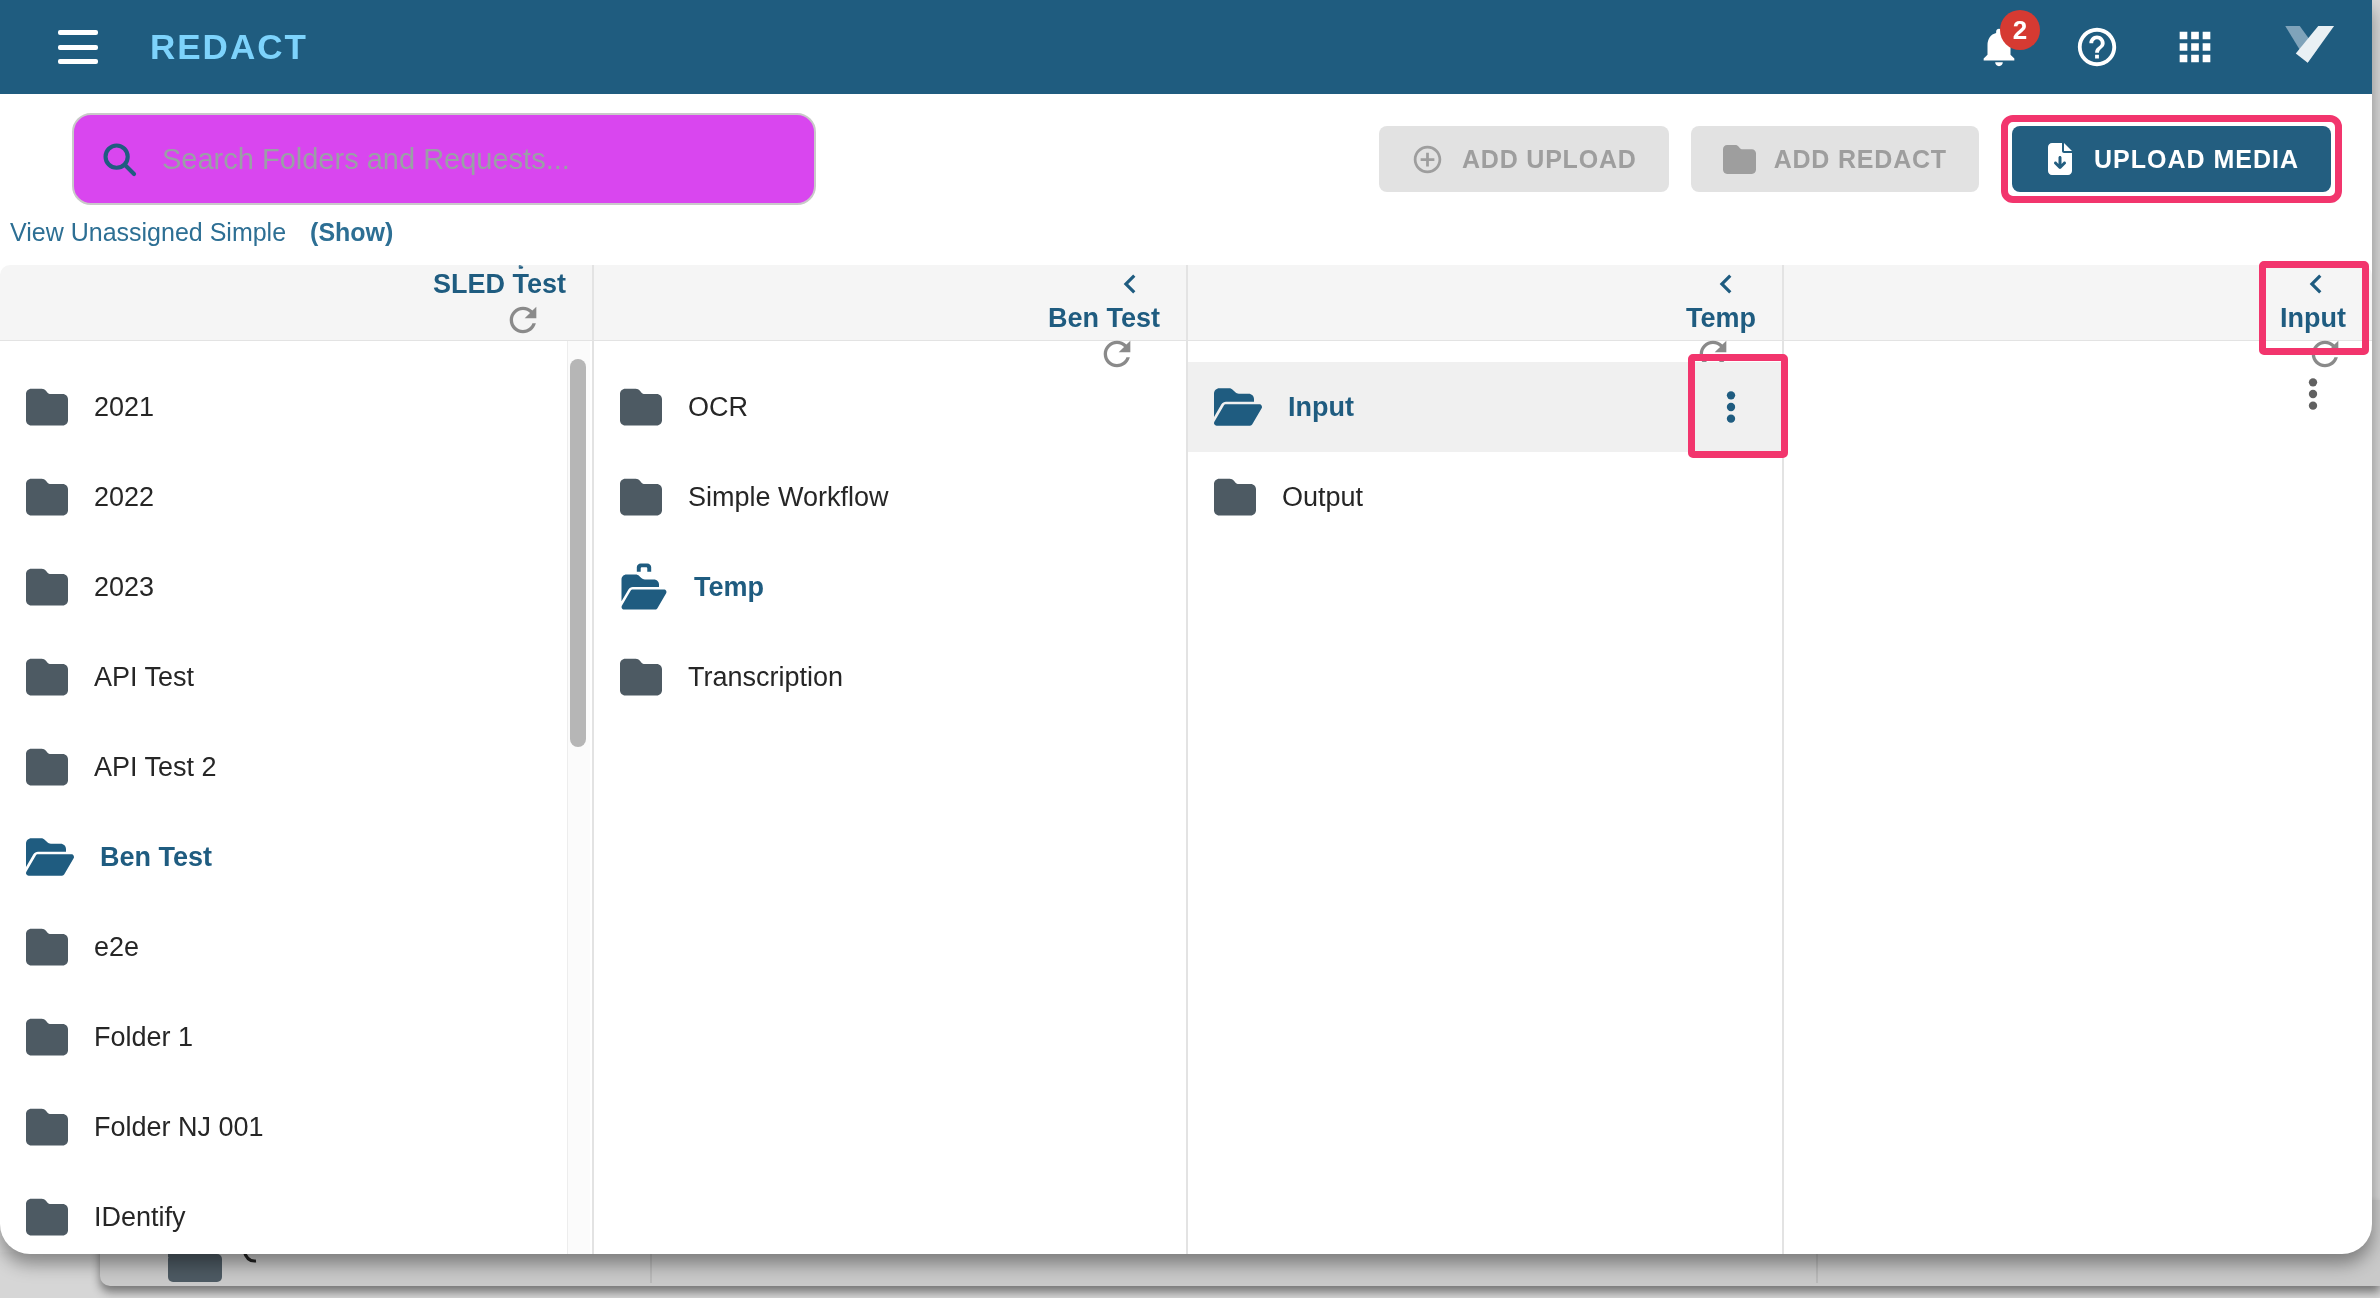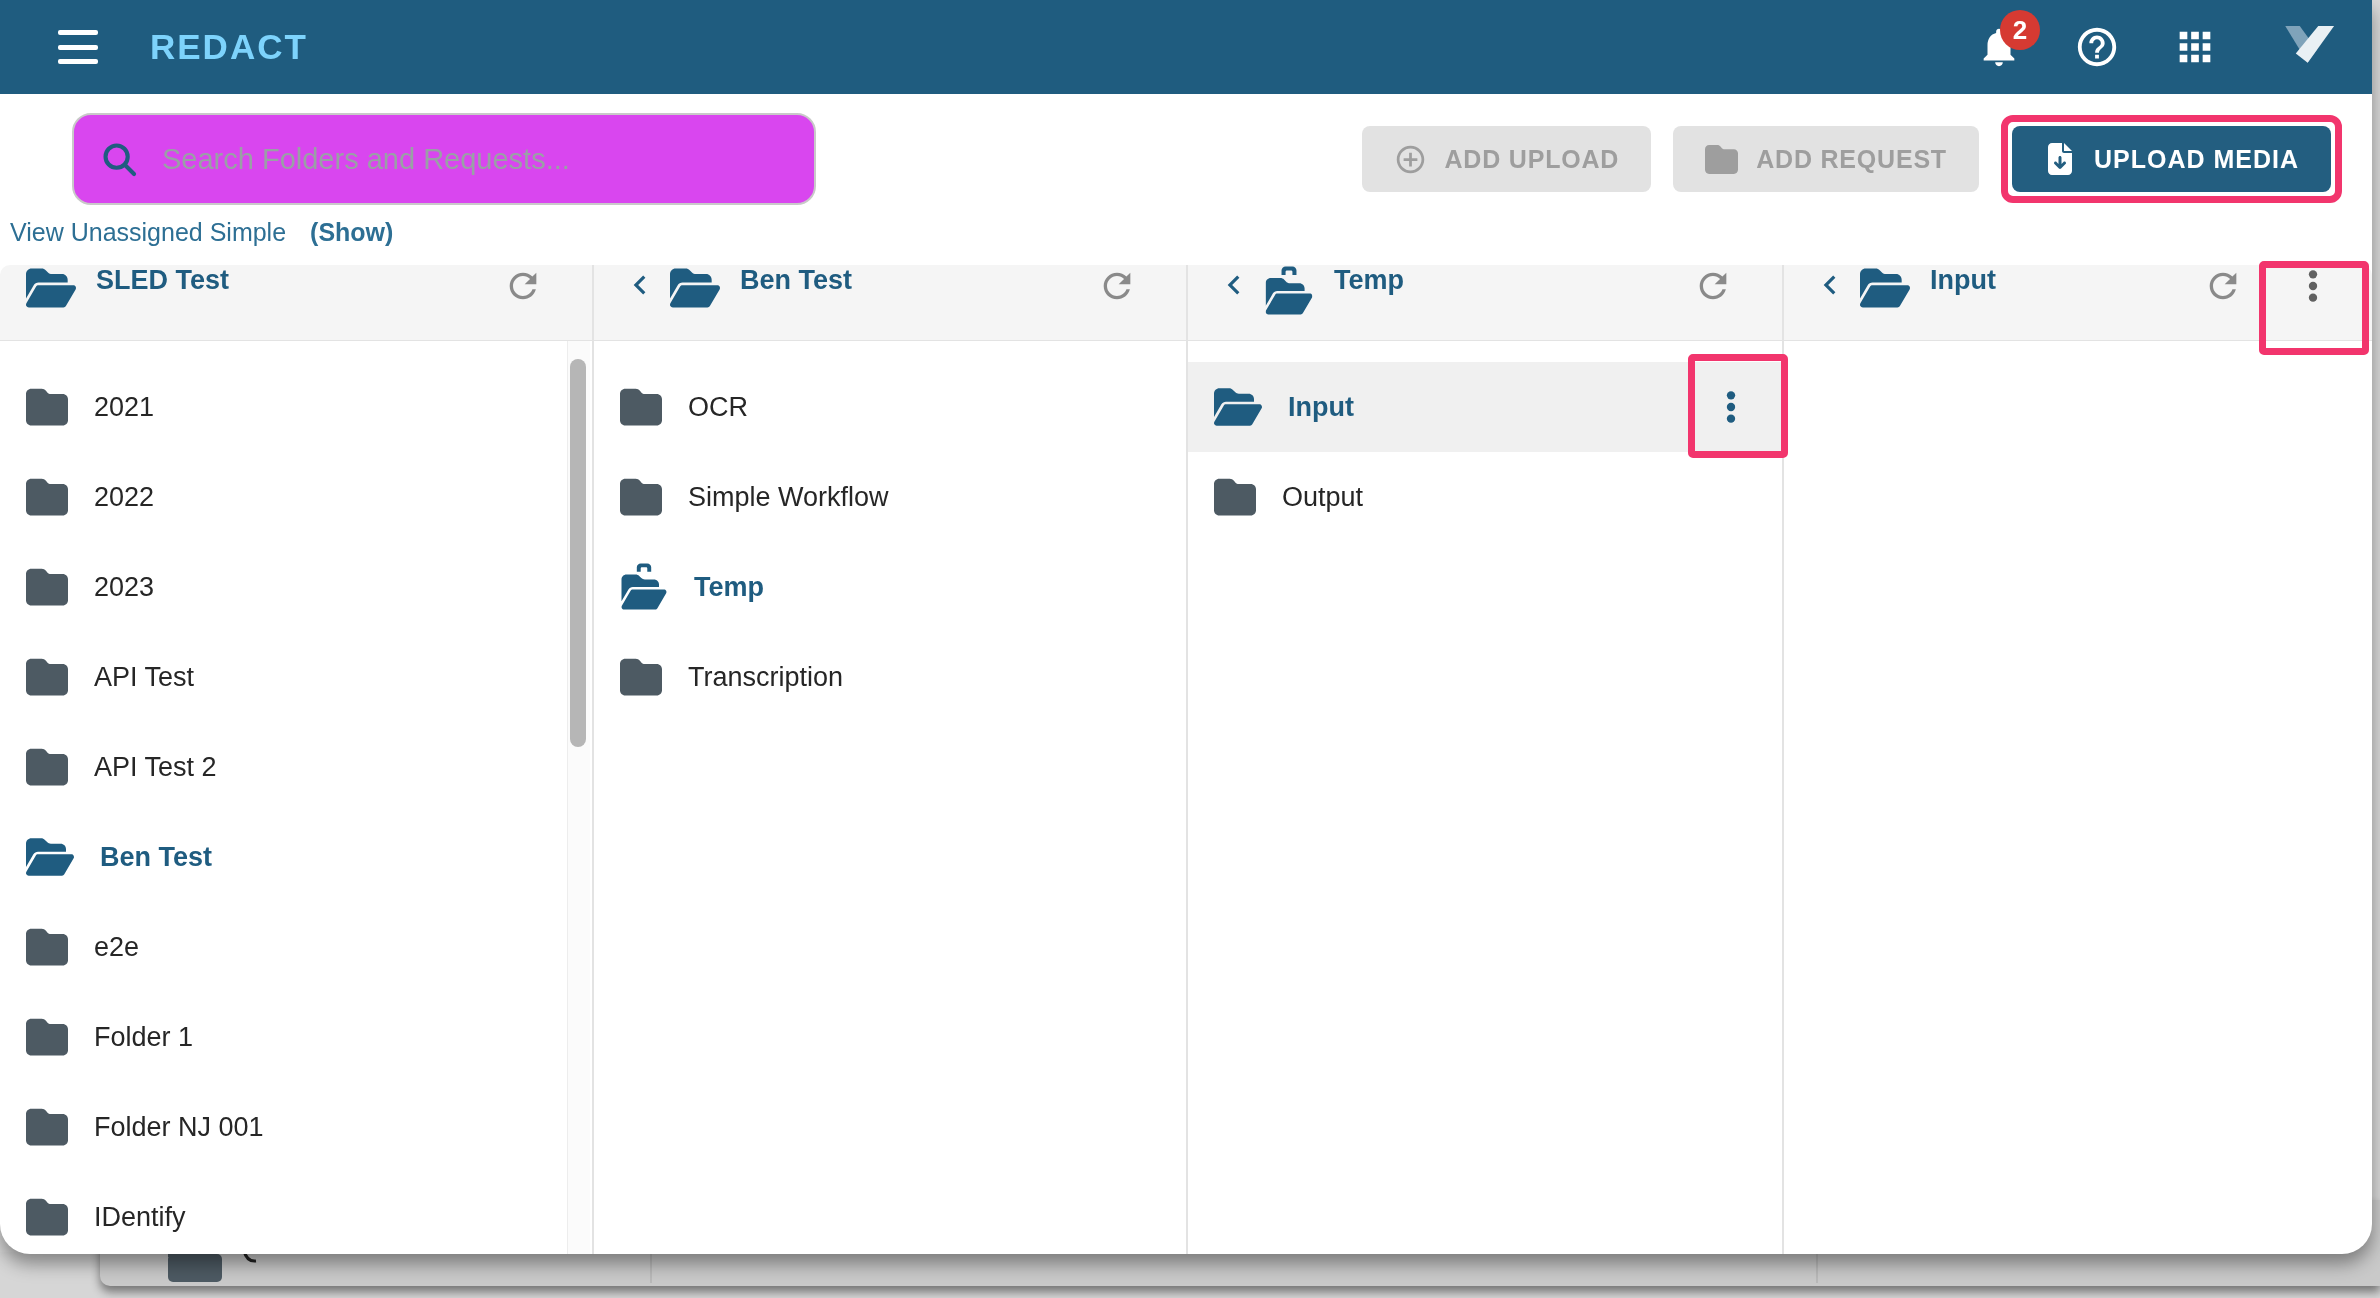--- a/index.html
+++ b/index.html
@@ -76,21 +76,21 @@
   .unassigned .action{font-weight:bold;margin-left:24px;}
   
   .columns{position:absolute;left:0;right:0;top:265px;bottom:0;display:flex;}
   .col{position:relative;box-sizing:border-box;border-right:2px solid #e3e3e3;}
   .col-1{width:594px;}
   .col-2{width:594px;}
   .col-3{width:596px;}
   .col-4{flex:1;border-right:none;}
   .col-header{
     height:76px;background:#f5f5f5;border-bottom:1px solid #e3e3e3;
-    display:flex;align-items:flex-start;padding:0 26px;box-sizing:border-box;position:relative;
+    display:flex;align-items:flex-end;padding:0 26px;box-sizing:border-box;position:relative;flex-direction:column;
   }
   .col-1 .col-header{border-top-left-radius:10px;}
   .col-4 .col-header{border-top-right-radius:10px;}
   .back-btn{width:40px;height:40px;display:flex;align-items:center;justify-content:center;margin-right:10px;cursor:pointer;}
   .back-btn svg{width:38px;height:38px;fill:#1f5c80;}
   .col-header .hdr-folder{width:50px;height:46px;fill:#1f5c80;margin-right:20px;}
   .col-title{font-size:27px;font-weight:bold;color:#1f5c80;}
   .hdr-spacer{flex:1;}
   .refresh-btn{width:42px;height:42px;display:flex;align-items:center;justify-content:center;margin-right:22px;cursor:pointer;}
   .refresh-btn svg{width:40px;height:40px;fill:#8a8a8a;}
@@ -226,21 +226,21 @@
       <div class="btn disabled">
         <svg>
             <use href="#i-add-circle"></use>
           </svg>
         <span>ADD UPLOAD</span>
       </div>
       <div class="btn disabled">
         <svg>
             <use href="#i-folder"></use>
           </svg>
-        <span>ADD REQUEST</span>
+        <span>ADD REDACT</span>
       </div>
       <div class="upload-wrap">
         <div class="btn primary">
           <svg>
               <use href="#i-file-up"></use>
             </svg>
           <span>UPLOAD MEDIA</span>
         </div>
       </div>
     </div>

